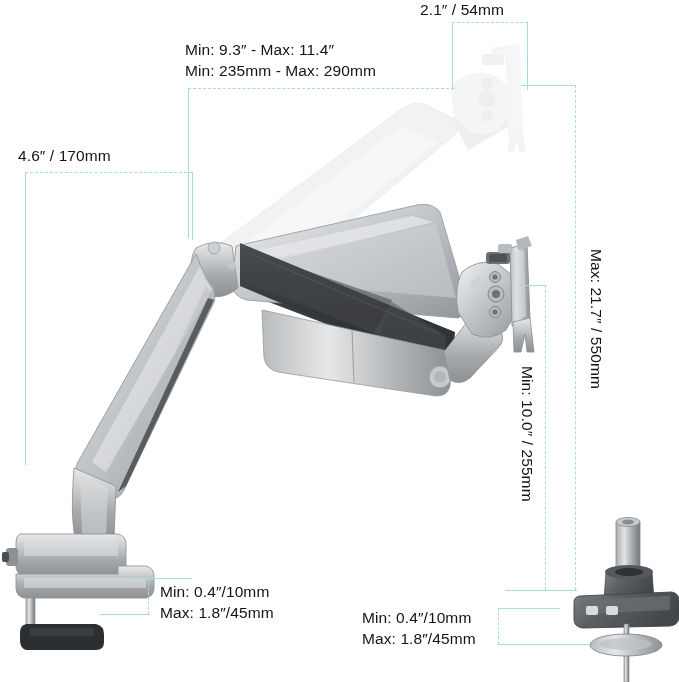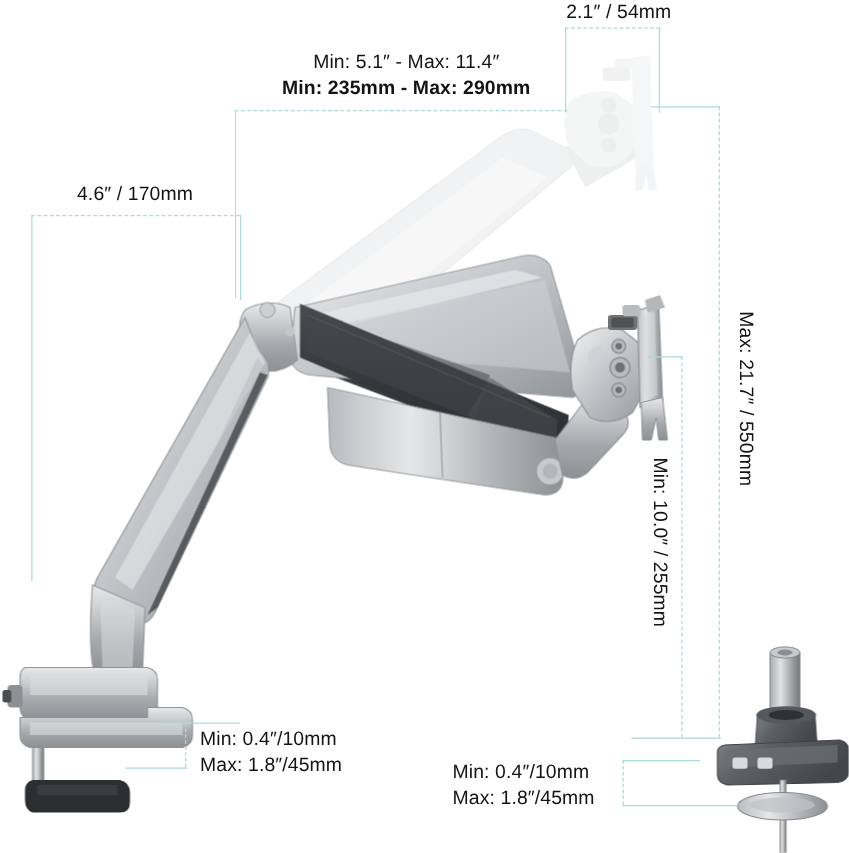--- a/index.html
+++ b/index.html
@@ -12,21 +12,21 @@
 
   
   .dim-label{
     position:absolute;
     font-size:15.5px;
     line-height:20px;
     color:#141414;
     letter-spacing:0.1px;
     white-space:pre;
   }
-  .dim-label.center{text-align:center;}
+  .dim-label.center{text-align:left;}
   .dim-label.vert{
     transform-origin:0 0;
     white-space:nowrap;
   }
 
   
   .rule{position:absolute;background:transparent;}
   .rule.h-solid{border-top:1.6px solid #a8dcd9;}
   .rule.h-dash{border-top:1.6px dashed #a8dcd9;}
   .rule.v-solid{border-left:1.6px solid #a8dcd9;}
@@ -223,22 +223,22 @@
   <div class="rule h-solid" style="left:128px;top:578px;width:64px;"></div>
   <div class="rule v-dash" style="left:148px;top:578px;height:36px;"></div>
   <div class="rule h-solid" style="left:100px;top:614px;width:50px;"></div>
 
   <div class="rule h-solid" style="left:498px;top:608px;width:62px;"></div>
   <div class="rule v-dash" style="left:498px;top:608px;height:36px;"></div>
   <div class="rule h-solid" style="left:498px;top:644px;width:92px;"></div>
 
   <div class="dim-label center" style="left:420px;top:0px;width:150px;">2.1″ / 54mm</div>
 
-  <div class="dim-label center" style="left:185px;top:40px;width:280px;">Min: 5.1″ - Max: 11.4″</div>
-  <div class="dim-label center" style="left:185px;top:61px;width:280px;font-weight:bold;">Min: 235mm - Max: 290mm</div>
+  <div class="dim-label center" style="left:185px;top:40px;width:280px;">Min: 9.3″ - Max: 11.4″</div>
+  <div class="dim-label center" style="left:185px;top:61px;width:280px;">Min: 235mm - Max: 290mm</div>
 
   <div class="dim-label center" style="left:18px;top:146px;width:180px;">4.6″ / 170mm</div>
 
   <div class="dim-label vert" style="left:606px;top:249px;transform:rotate(90deg);">Max: 21.7″ / 550mm</div>
 
   <div class="dim-label vert" style="left:537px;top:366px;transform:rotate(90deg);">Min: 10.0″ / 255mm</div>
 
   <div class="dim-label" style="left:160px;top:582px;">Min: 0.4″/10mm</div>
   <div class="dim-label" style="left:160px;top:603px;">Max: 1.8″/45mm</div>
 

